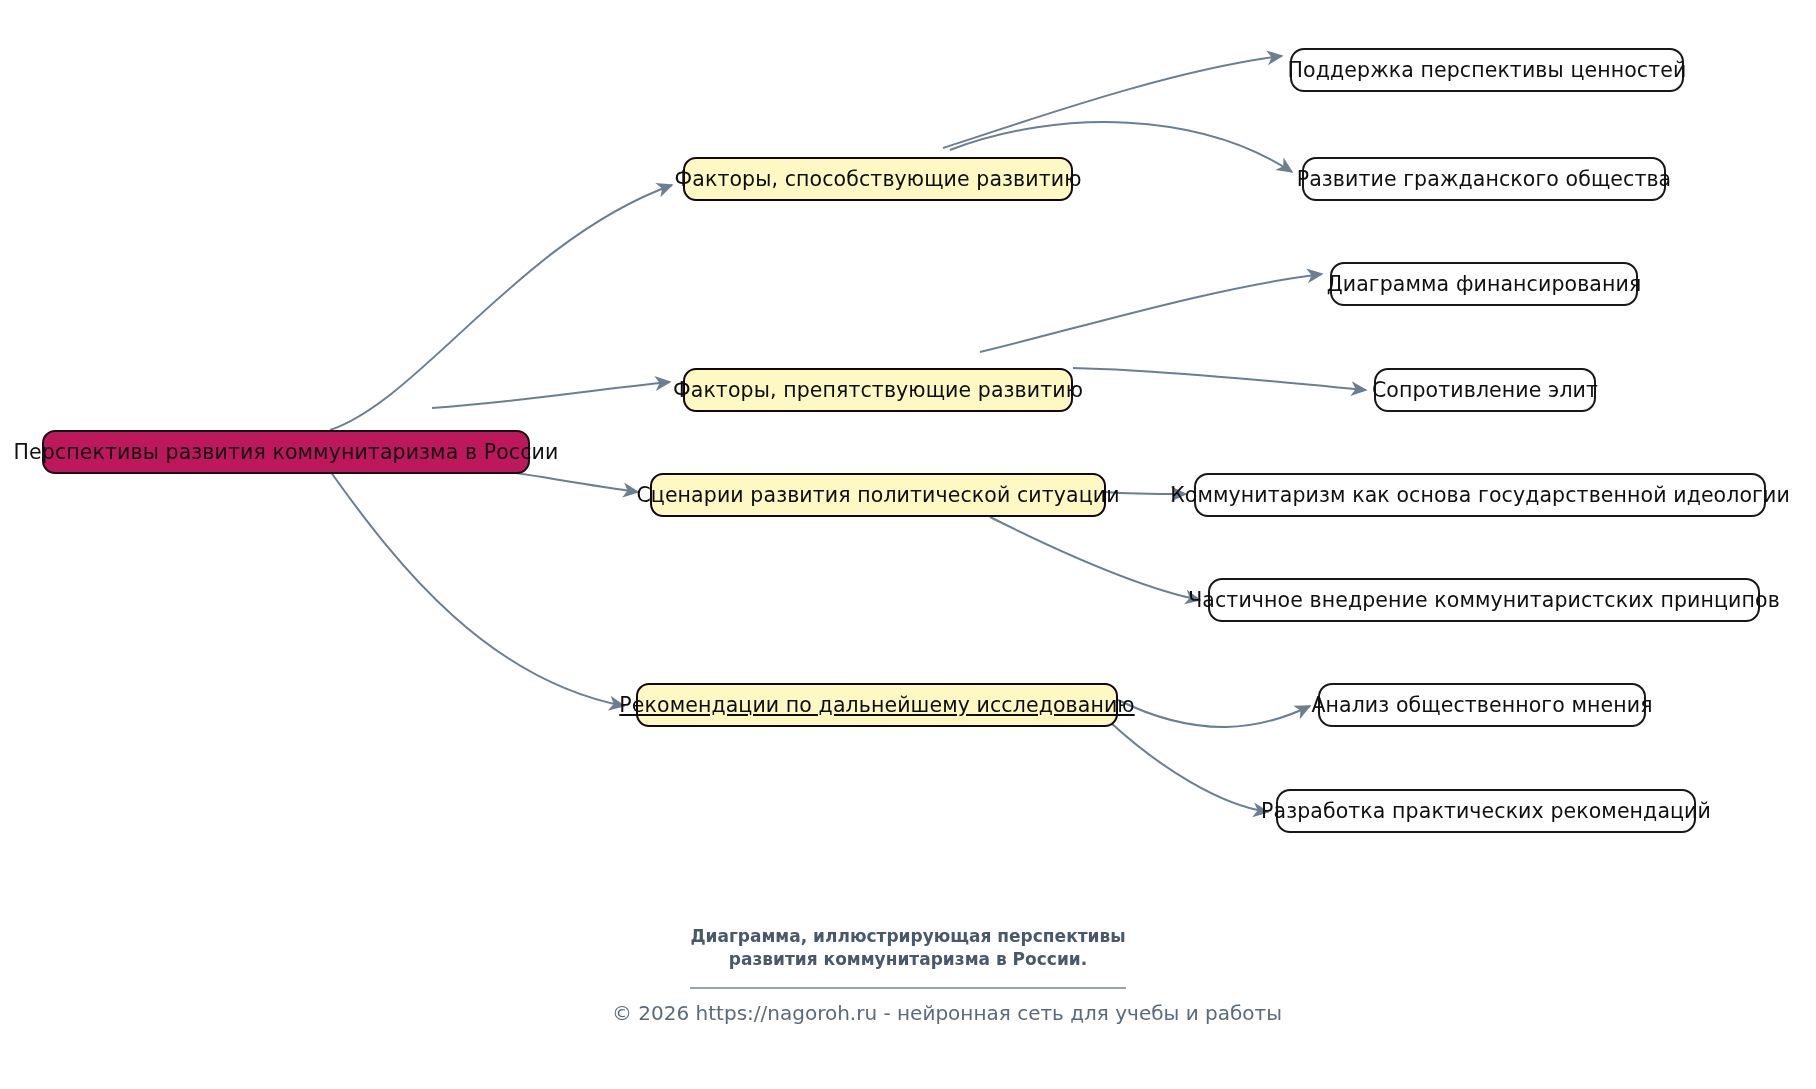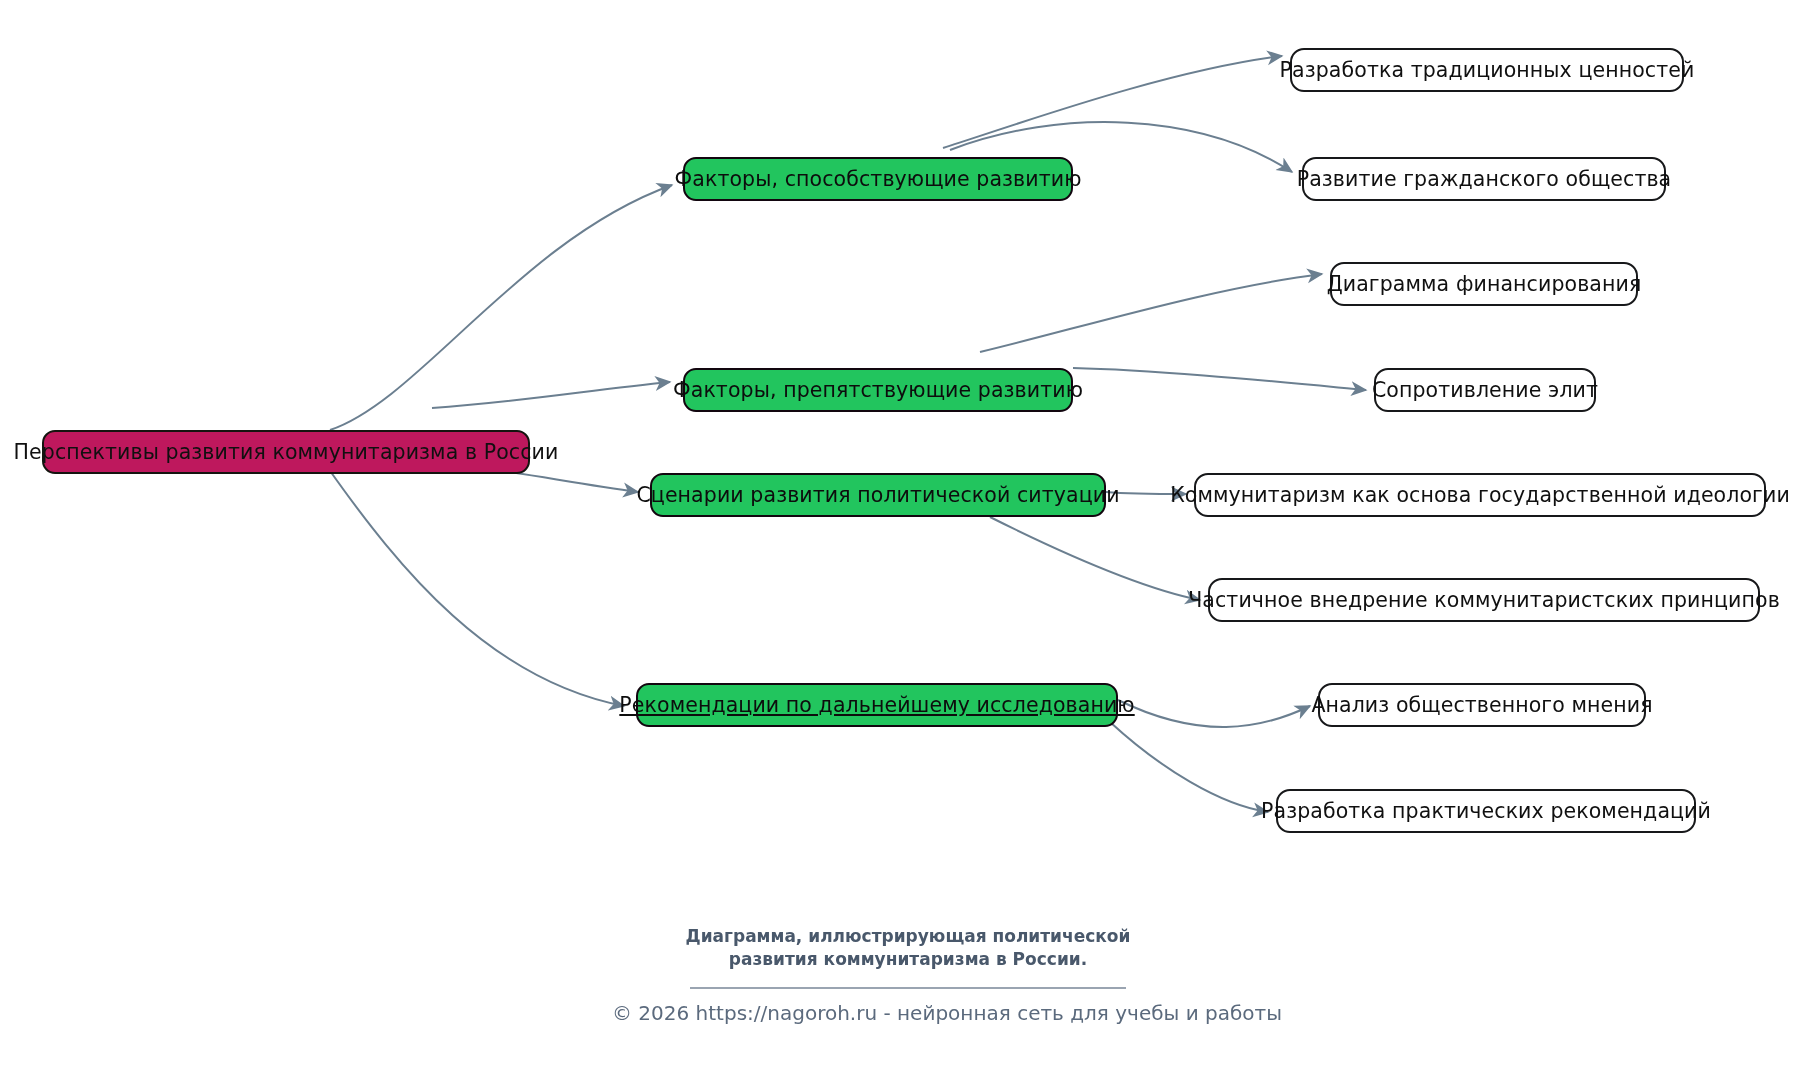--- a/index.html
+++ b/index.html
@@ -41,21 +41,21 @@
     letter-spacing: 0.1px;
     padding: 0 16px;
     height: 44px;
   }
   .node.root {
     background: #be185d;
     border-color: #14140f;
     text-align: center;
   }
   .node.branch {
-    background: #22c55e;
+    background: #fef9c3;
     border-color: #12060f;
     color: #0d0d0d;
   }
   .node.leaf {
     background: #ffffff;
     border-color: #17181a;
     border-width: 2px;
     border-radius: 14px;
   }
   #caption {
@@ -123,21 +123,21 @@
   </svg>
 
   <div class="node root" style="left:42px; top:430px; width:488px;">
     <span>Перспективы развития коммунитаризма в России</span>
   </div>
 
   <div class="node branch" style="left:683px; top:157px; width:390px;">
     <span>Факторы, способствующие развитию</span>
   </div>
   <div class="node leaf" style="left:1290px; top:48px; width:394px;">
-    <span>Разработка традиционных ценностей</span>
+    <span>Поддержка перспективы ценностей</span>
   </div>
   <div class="node leaf" style="left:1302px; top:157px; width:364px;">
     <span>Развитие гражданского общества</span>
   </div>
 
   <div class="node branch" style="left:683px; top:368px; width:390px;">
     <span>Факторы, препятствующие развитию</span>
   </div>
   <div class="node leaf" style="left:1330px; top:262px; width:308px;">
     <span>Диаграмма финансирования</span>
@@ -160,21 +160,21 @@
     <span>Рекомендации по дальнейшему исследованию</span>
   </div>
   <div class="node leaf" style="left:1318px; top:683px; width:328px;">
     <span>Анализ общественного мнения</span>
   </div>
   <div class="node leaf" style="left:1276px; top:789px; width:420px;">
     <span>Разработка практических рекомендаций</span>
   </div>
 
   <div id="caption">
-    <span class="cap-line">Диаграмма, иллюстрирующая политической</span>
+    <span class="cap-line">Диаграмма, иллюстрирующая перспективы</span>
     <span class="cap-line">развития коммунитаризма в России.</span>
   </div>
 
   <div id="rule"></div>
 
   <div id="footer">© 2026 https://nagoroh.ru - нейронная сеть для учебы и работы</div>
 
 </div>
 
 </body></html>

